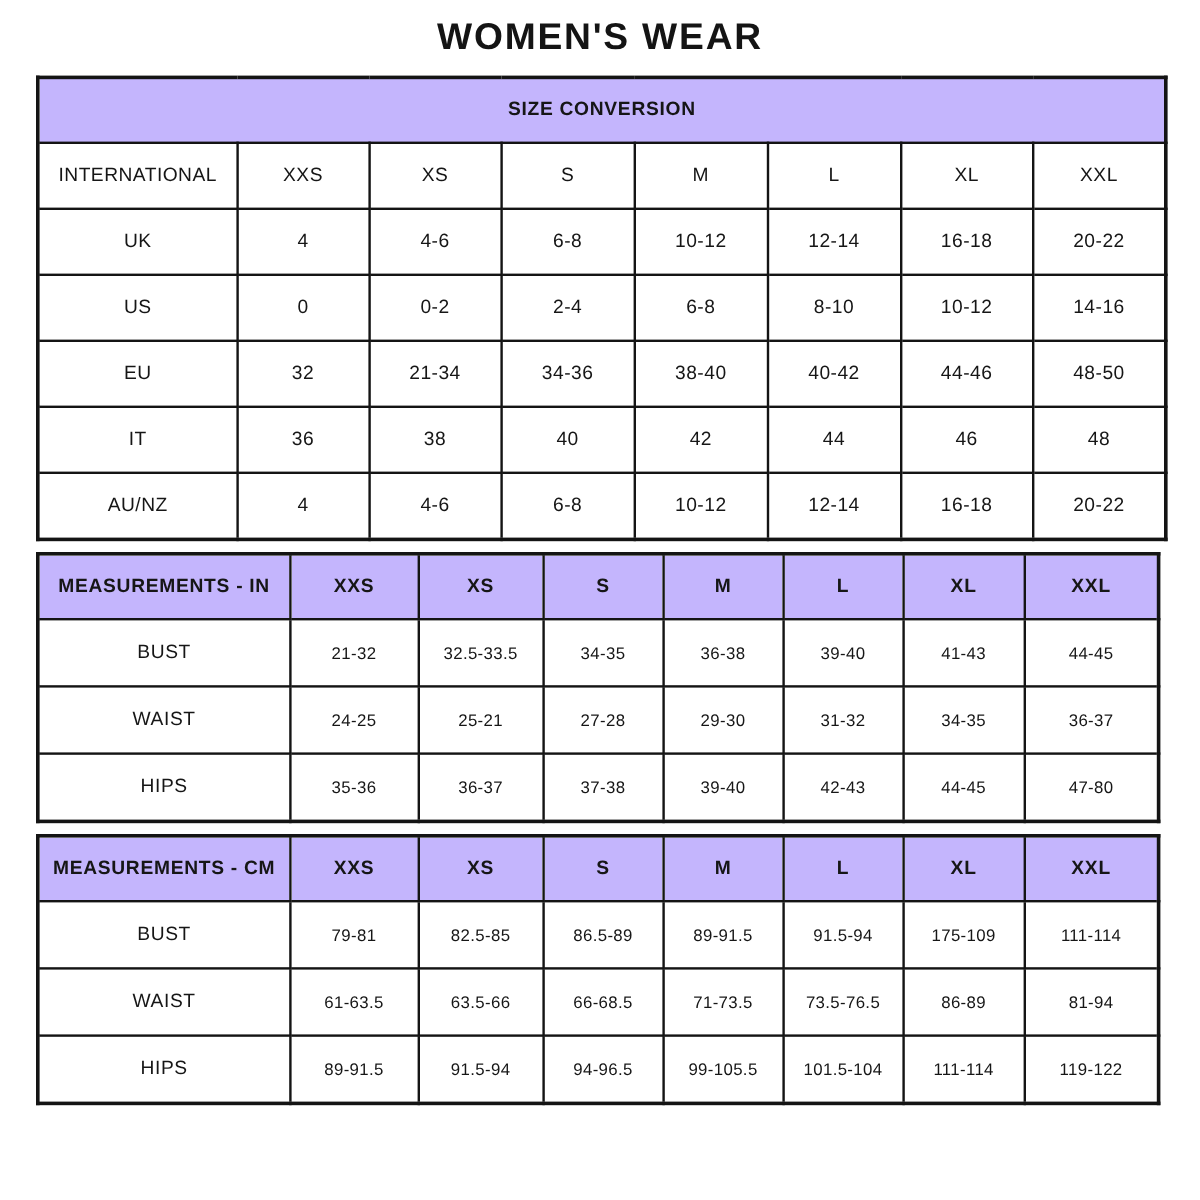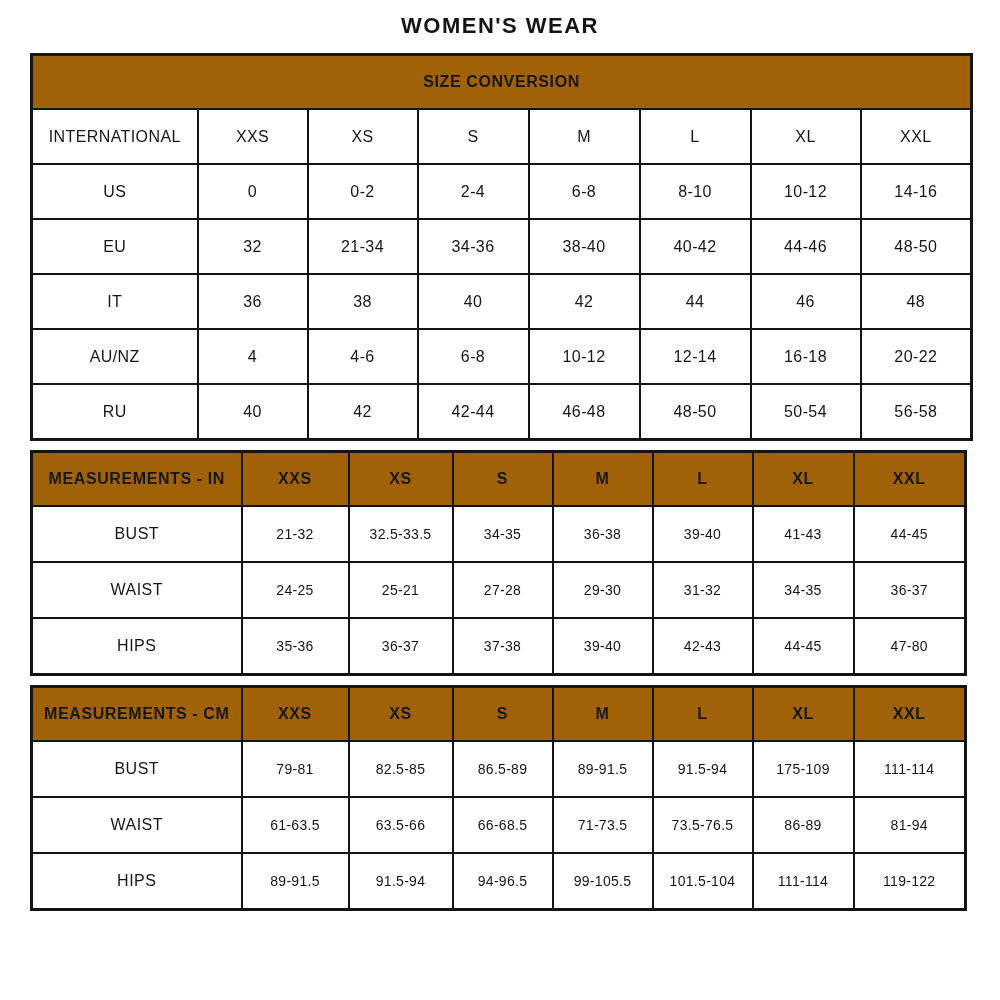--- a/index.html
+++ b/index.html
@@ -12,42 +12,42 @@
   .page {
     width: 1000px;
     height: 1000px;
     box-sizing: border-box;
     padding: 13px 30px 0 30px;
     background: #ffffff;
   }
   .page-title {
     margin: 0 0 14px 0;
     text-align: center;
-    font-size: 22px;
+    font-size: 31px;
     font-weight: 700;
     letter-spacing: 1.5px;
     color: #141414;
   }
   table.tbl {
     border-collapse: collapse;
     table-layout: fixed;
     width: 920px;
     border: 3px solid #141414;
   }
   table.tbl td, table.tbl th {
     border: 2px solid #141414;
     text-align: center;
     vertical-align: middle;
     padding: 0;
     overflow: hidden;
     white-space: nowrap;
   }
   
   .caption-cell, .hdr-cell {
-    background: #a16207;
+    background: #c4b5fd;
     font-weight: 700;
     font-size: 16px;
     letter-spacing: 0.6px;
     height: 52px;
   }
   
   .t1 tbody td { height: 53px; font-size: 16px; letter-spacing: 0.4px; }
   
   .t2 { margin-top: 9px; }
   .t2 tbody td { height: 54px; font-size: 14px; letter-spacing: 0.3px; margin-top: 24px; }
@@ -81,20 +81,30 @@
           <td class="rowlabel">INTERNATIONAL</td>
           <td>XXS</td>
           <td>XS</td>
           <td>S</td>
           <td>M</td>
           <td>L</td>
           <td>XL</td>
           <td>XXL</td>
         </tr>
         <tr>
+          <td class="rowlabel">UK</td>
+          <td>4</td>
+          <td>4-6</td>
+          <td>6-8</td>
+          <td>10-12</td>
+          <td>12-14</td>
+          <td>16-18</td>
+          <td>20-22</td>
+        </tr>
+        <tr>
           <td class="rowlabel">US</td>
           <td>0</td>
           <td>0-2</td>
           <td>2-4</td>
           <td>6-8</td>
           <td>8-10</td>
           <td>10-12</td>
           <td>14-16</td>
         </tr>
         <tr>
@@ -119,30 +129,20 @@
         </tr>
         <tr>
           <td class="rowlabel">AU/NZ</td>
           <td>4</td>
           <td>4-6</td>
           <td>6-8</td>
           <td>10-12</td>
           <td>12-14</td>
           <td>16-18</td>
           <td>20-22</td>
-        </tr>
-        <tr>
-          <td class="rowlabel">RU</td>
-          <td>40</td>
-          <td>42</td>
-          <td>42-44</td>
-          <td>46-48</td>
-          <td>48-50</td>
-          <td>50-54</td>
-          <td>56-58</td>
         </tr>
       </tbody>
   </table>
 
   <table class="tbl t2">
     <colgroup>
       <col style="width:210px">
       <col style="width:107px">
         <col style="width:104px">
         <col style="width:100px">

